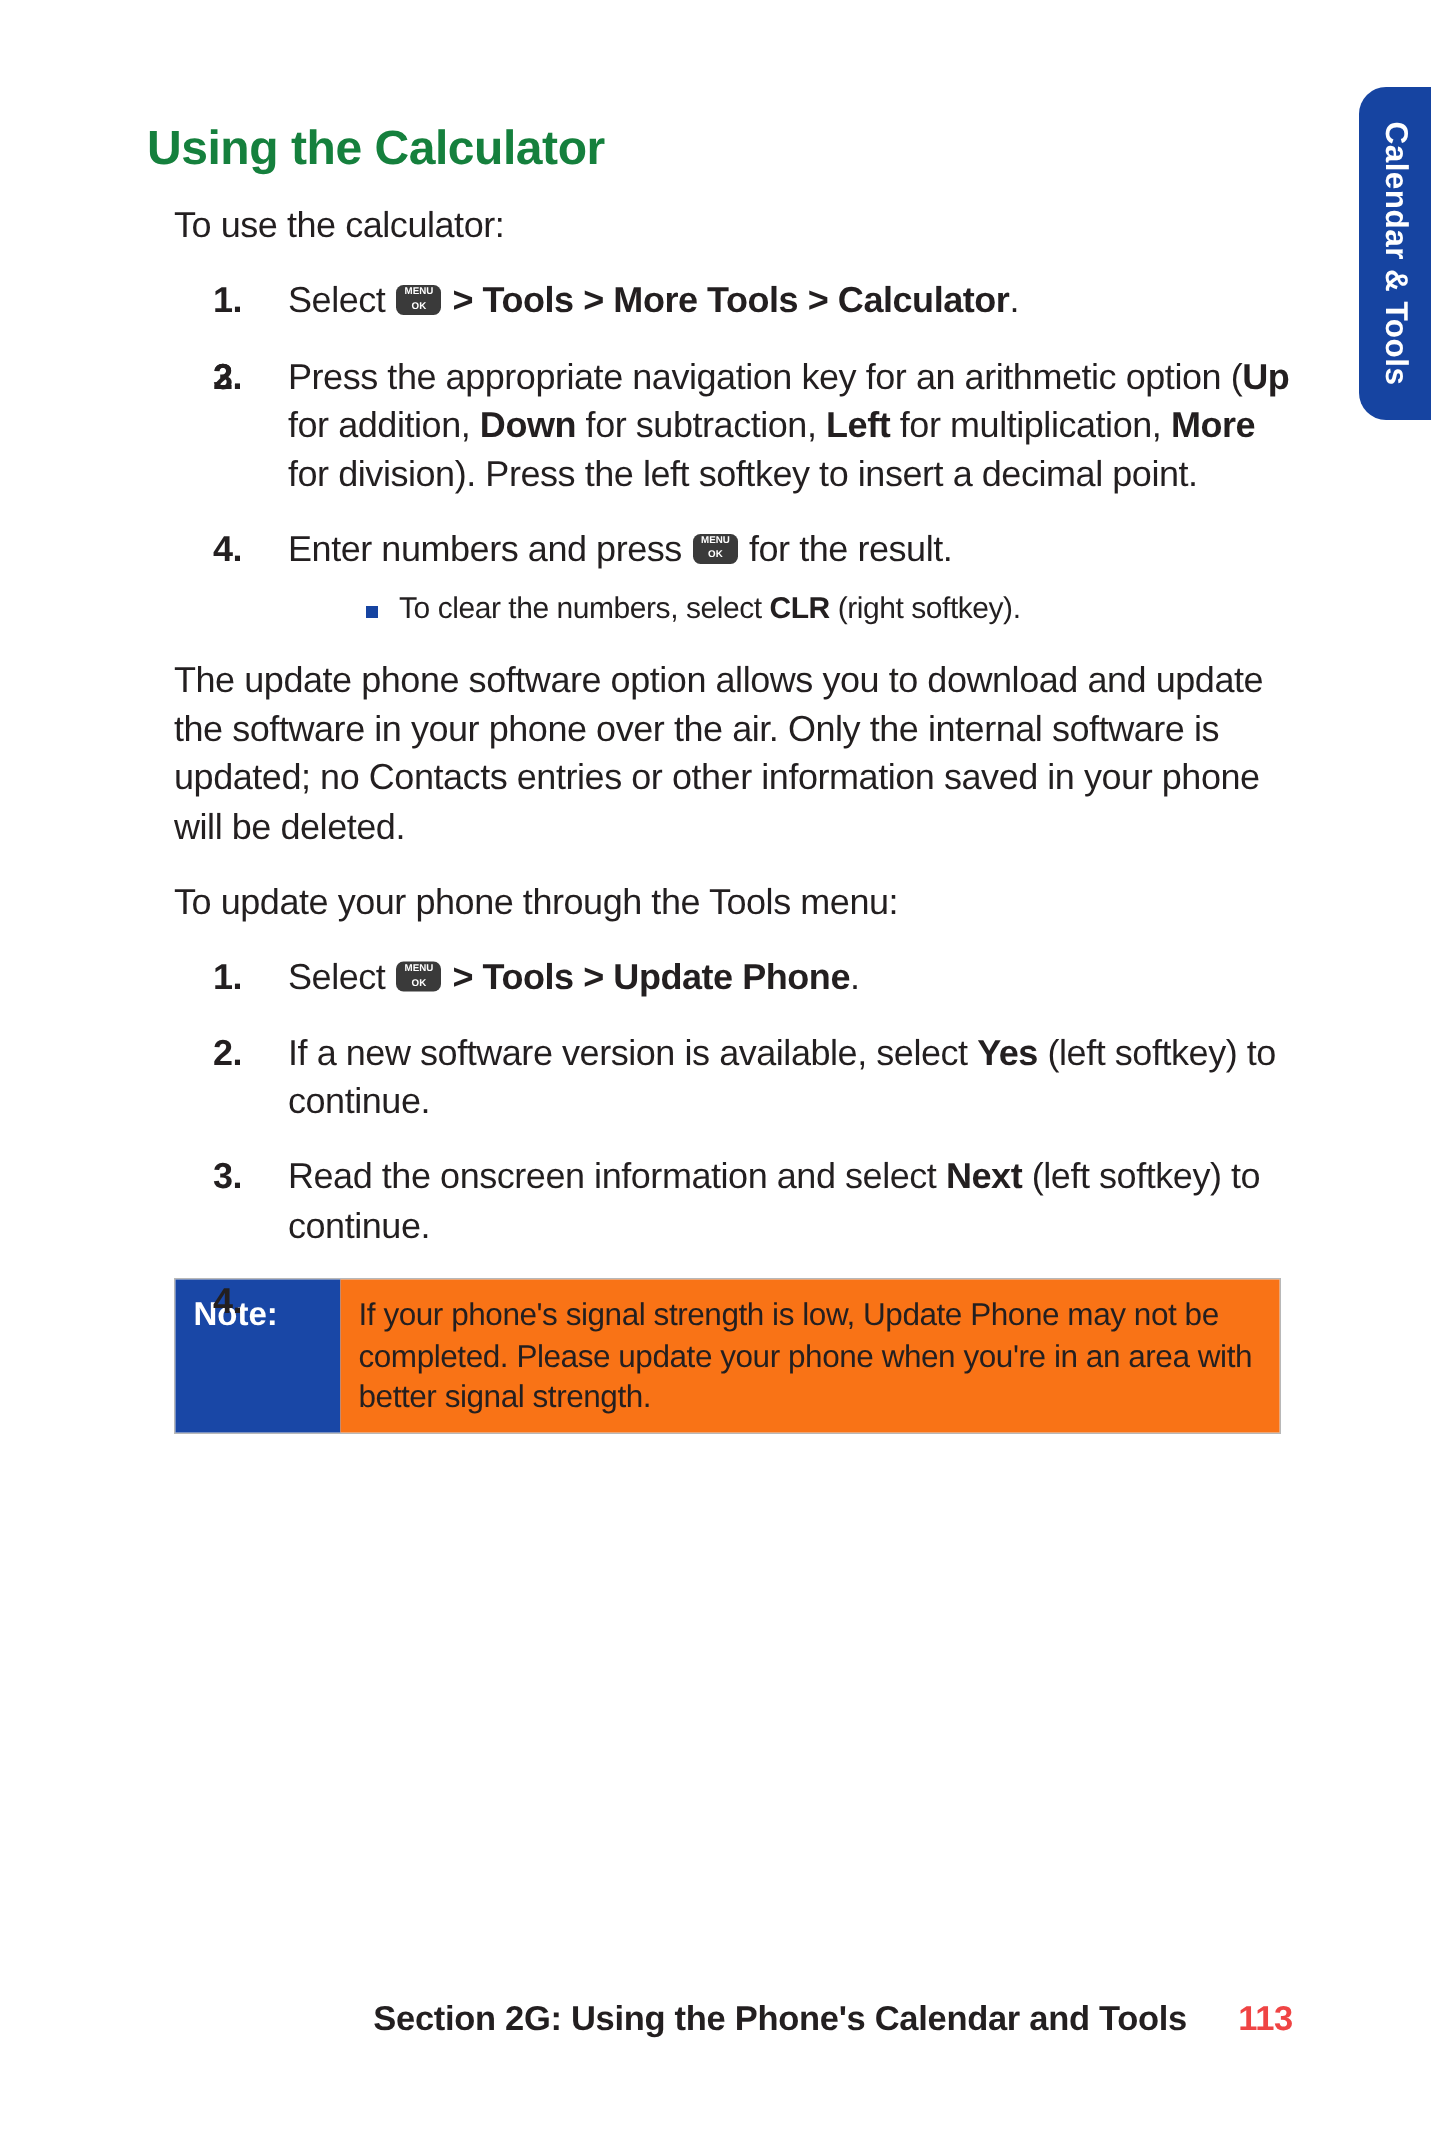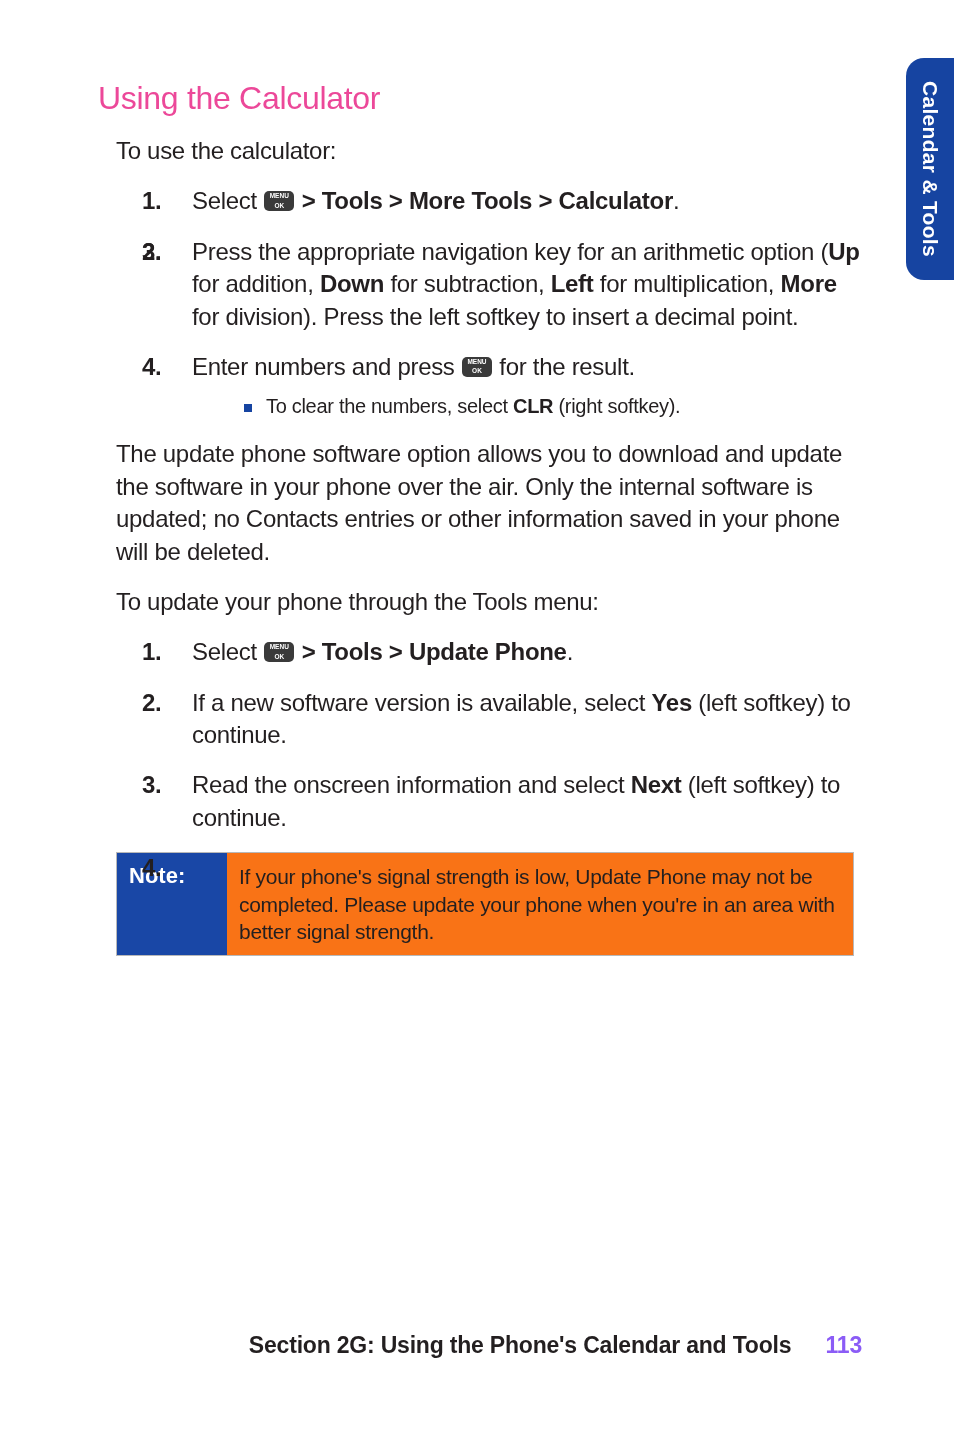--- a/index.html
+++ b/index.html
@@ -32,23 +32,23 @@
       justify-content: center;
     }
     .side-tab-text {
       color: #fff;
       font-weight: bold;
       font-size: 21px;
       writing-mode: vertical-rl;
       letter-spacing: 0.3px;
     }
     h2 {
-      color: #ec4899;
+      color: #15803d;
       font-size: 32px;
-      font-weight: normal;
+      font-weight: bold;
       margin-bottom: 18px;
       letter-spacing: -0.3px;
     }
     h2.first {
       margin-top: 0;
     }
     h2.second {
       margin-top: 38px;
     }
     p.intro {
@@ -162,21 +162,21 @@
     }
     .footer {
       position: absolute;
       bottom: 72px;
       right: 92px;
       font-size: 23px;
       font-weight: bold;
       letter-spacing: -0.2px;
     }
     .footer .pagenum {
-      color: #8b5cf6;
+      color: #ef4444;
       margin-left: 28px;
     }
   </style>
 </head>
 <body>
 
 <div class="side-tab">
   <span class="side-tab-text">Calendar &amp; Tools</span>
 </div>
 

